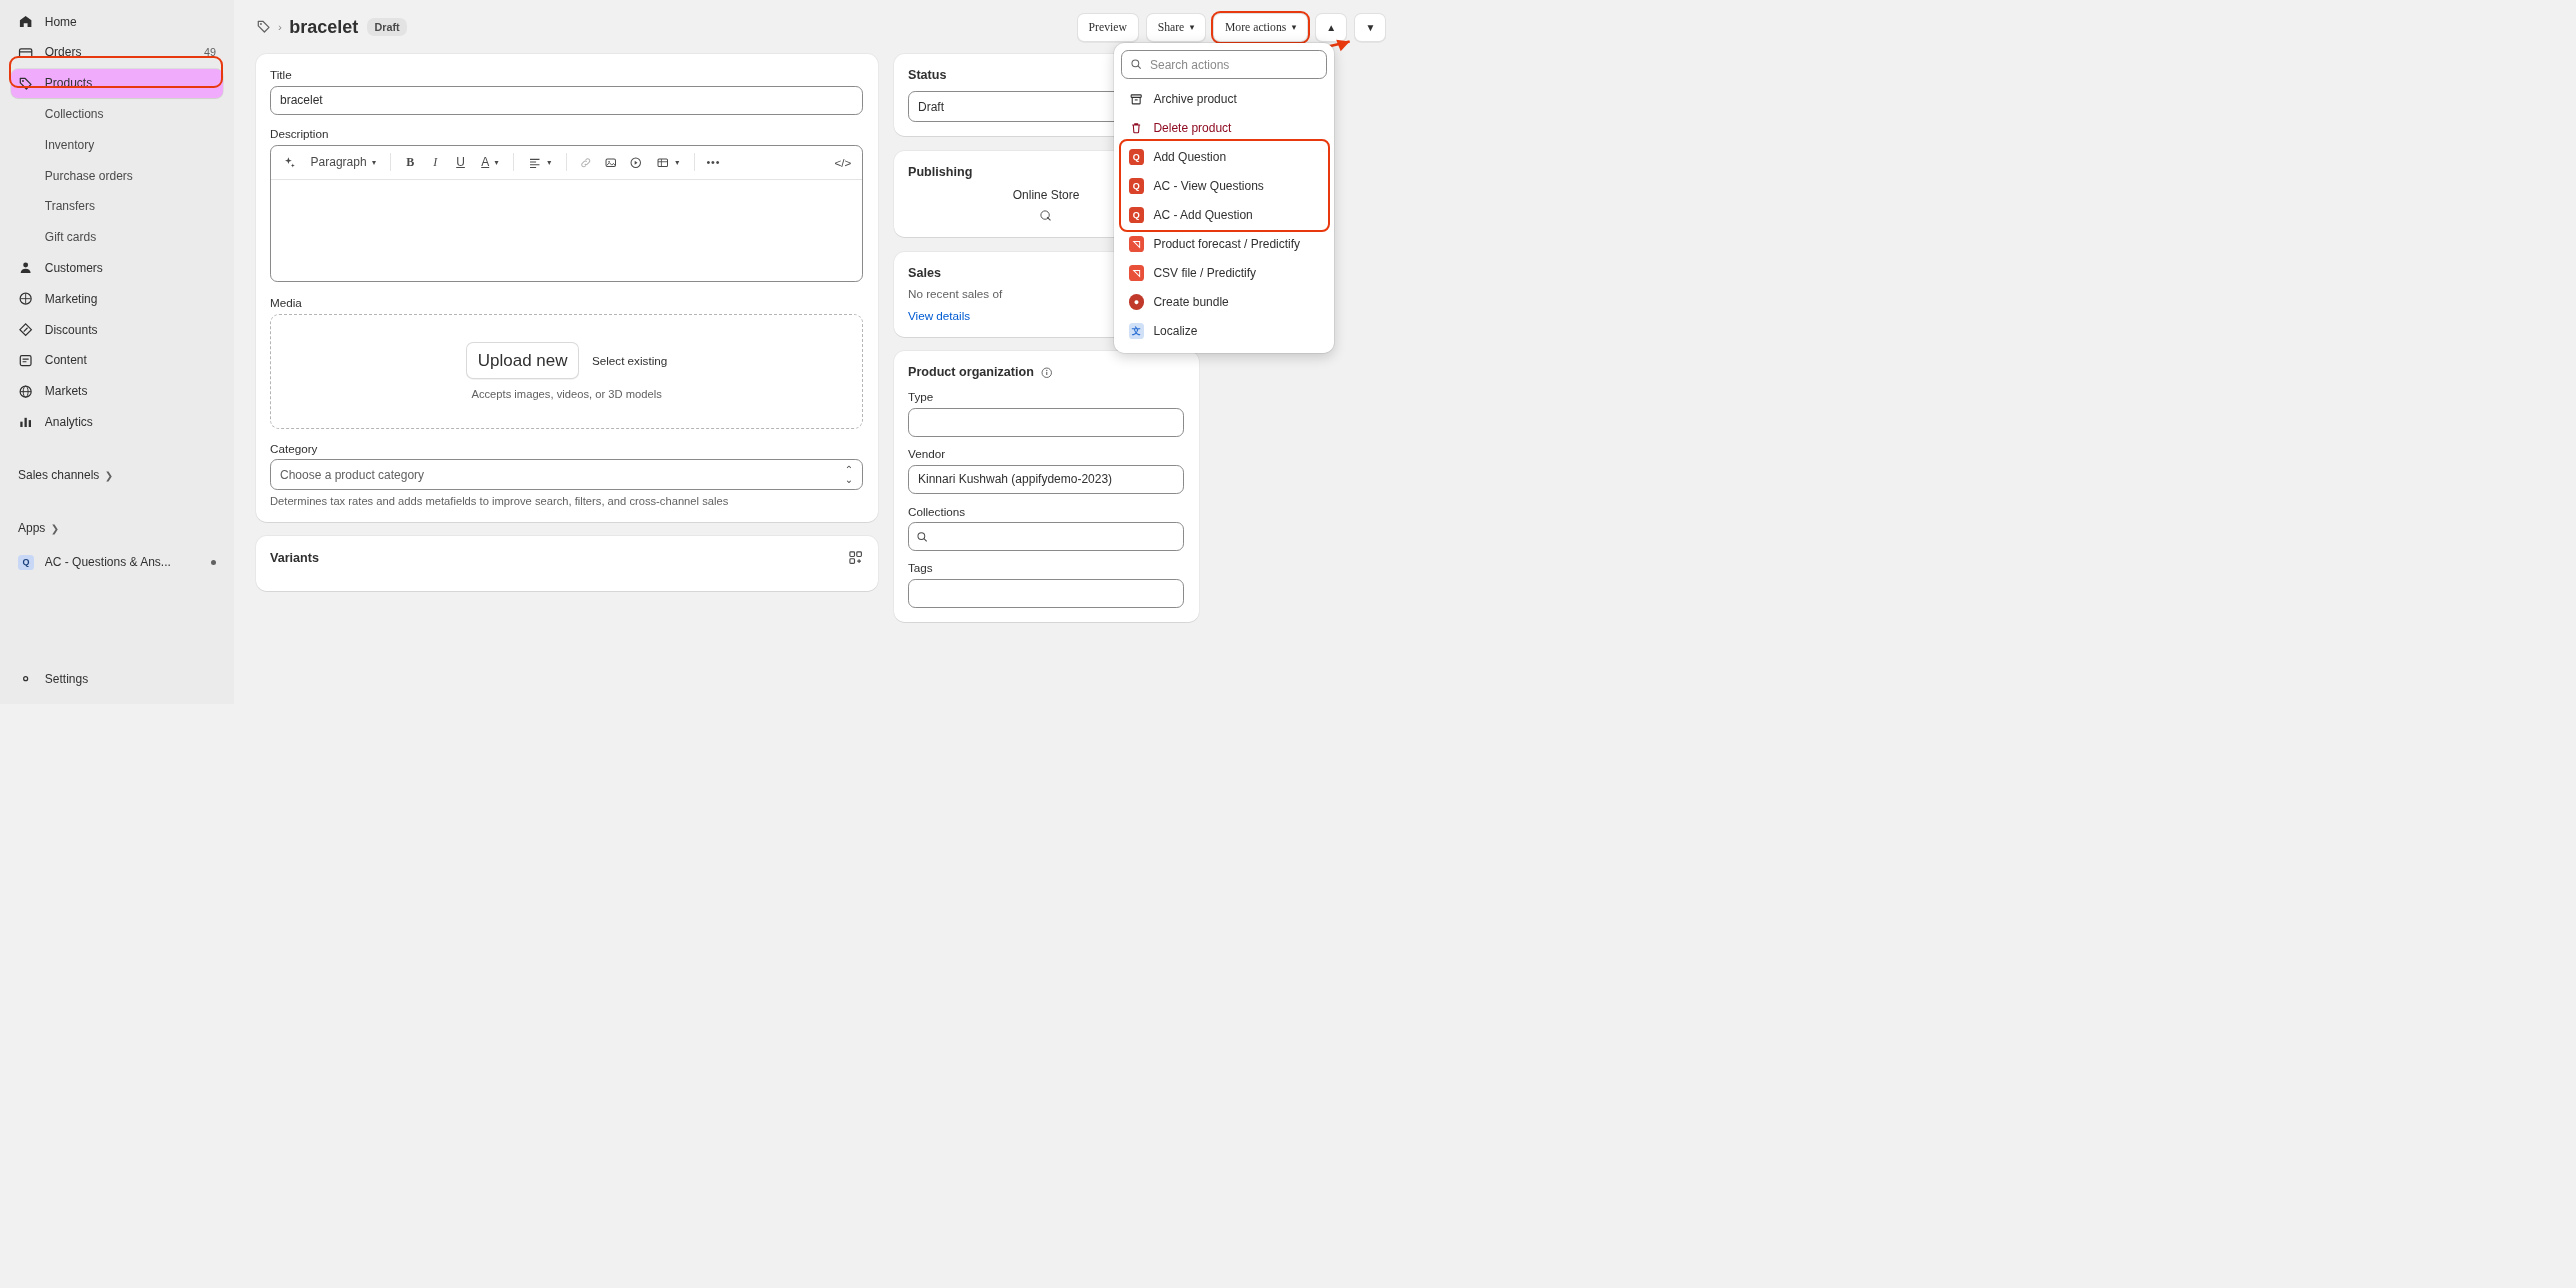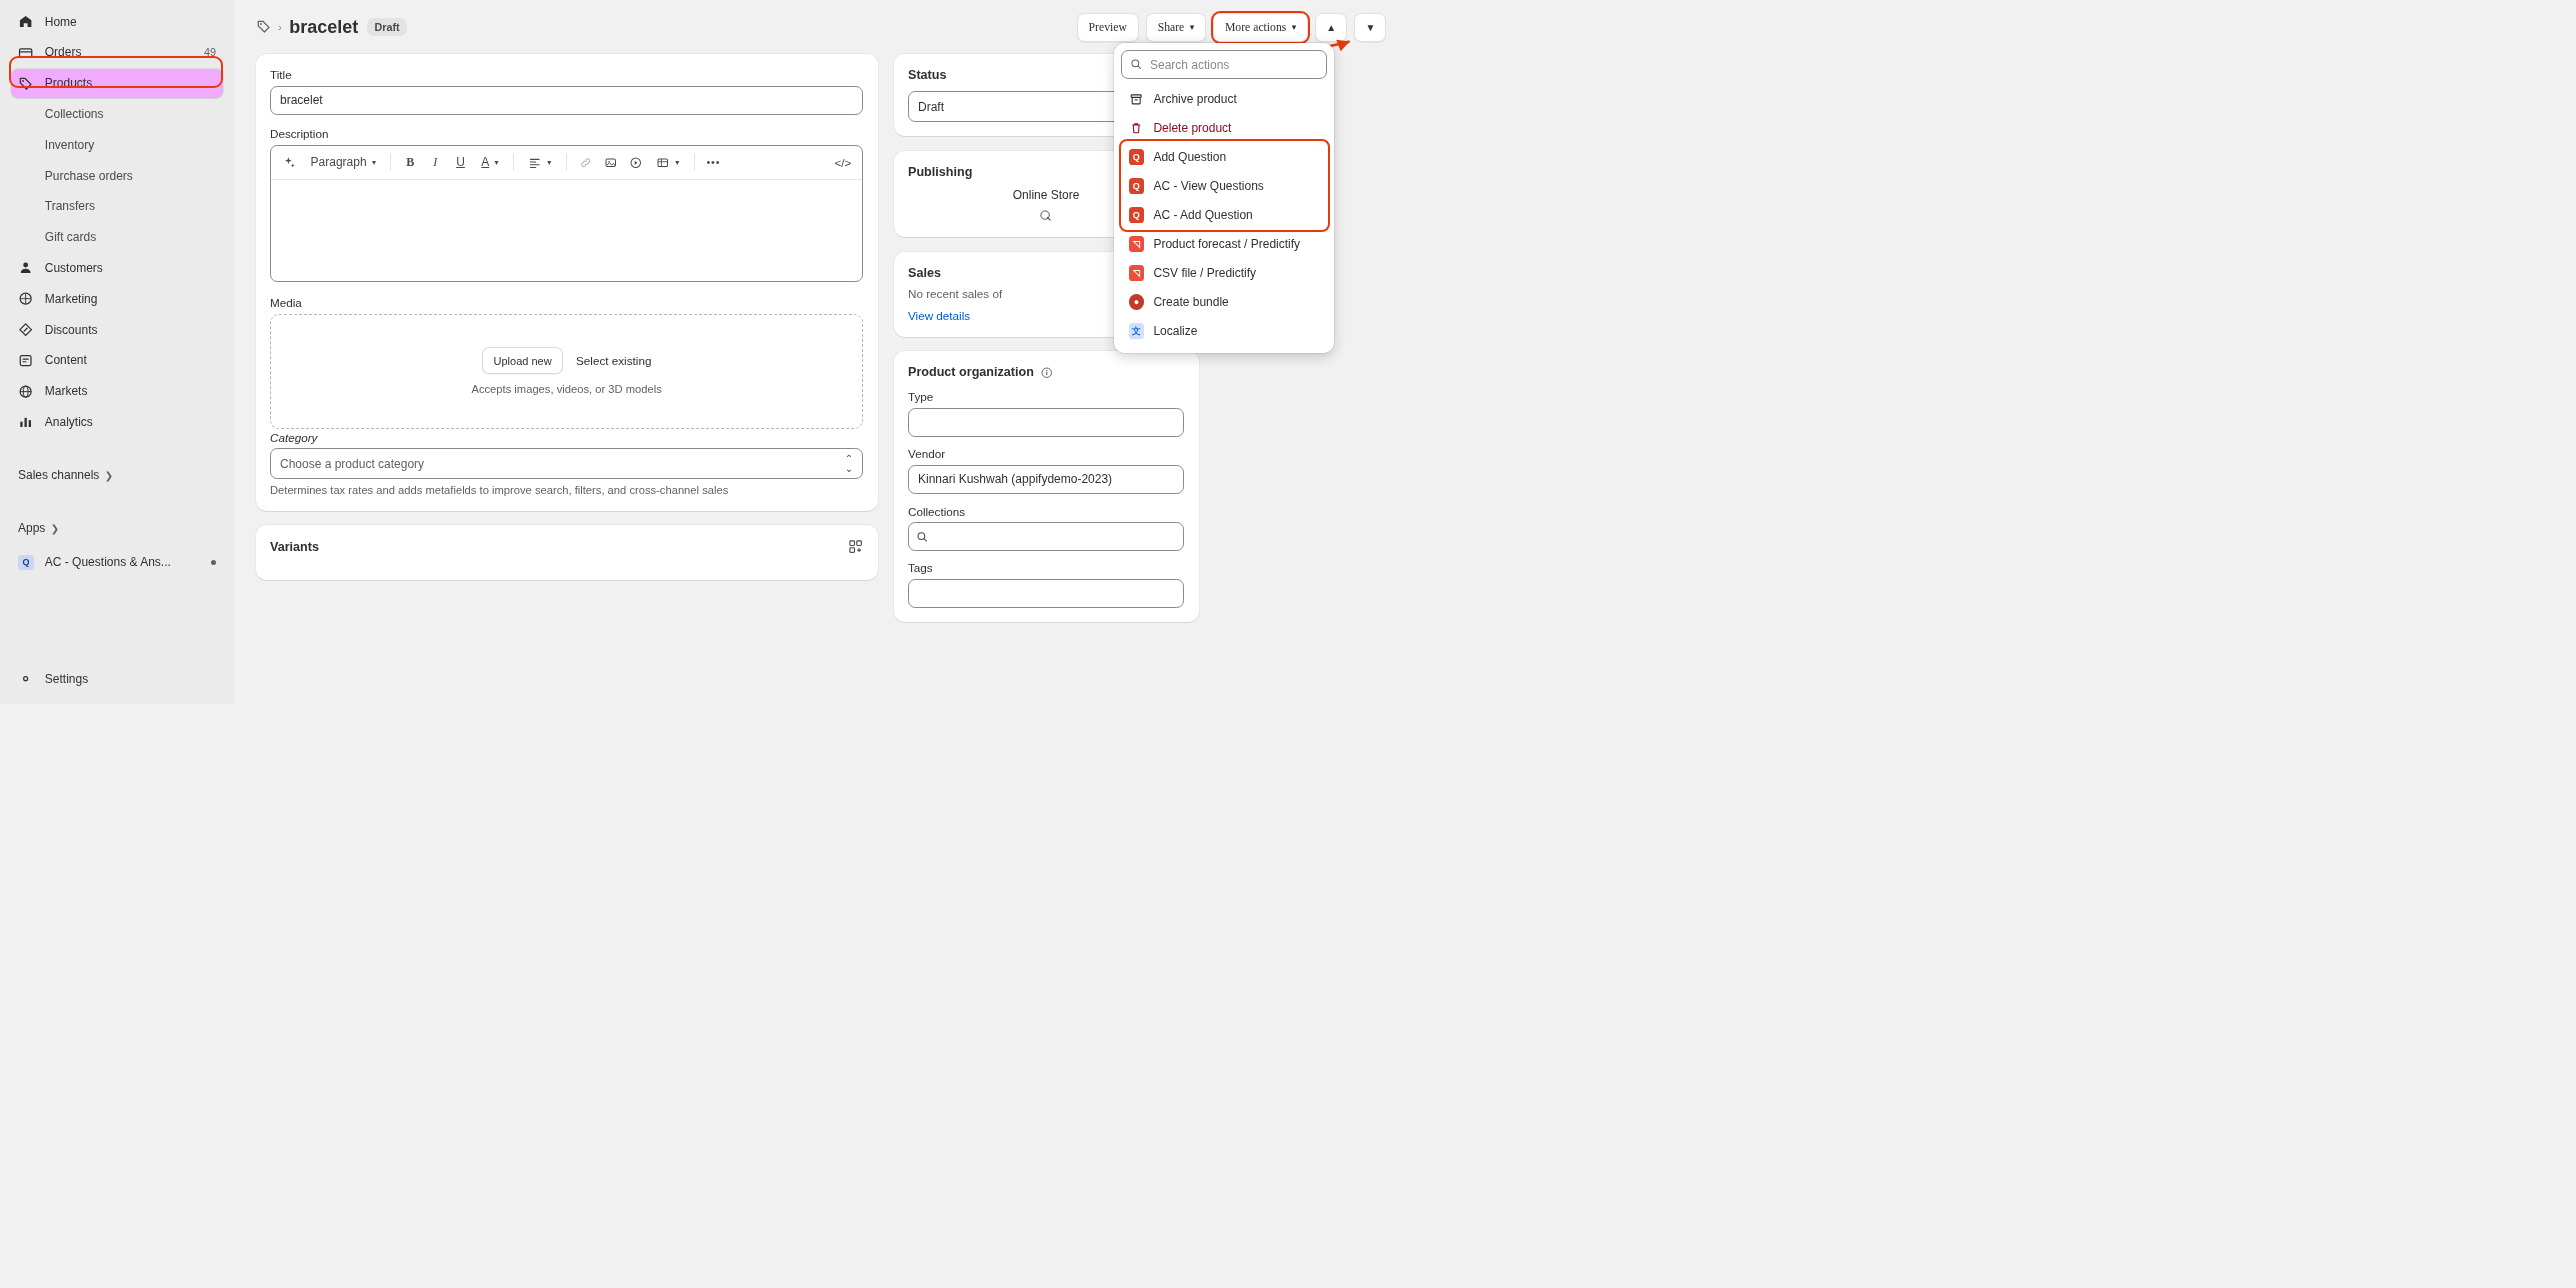--- a/index.html
+++ b/index.html
@@ -108,21 +108,21 @@
   .editor-body { height: 101px; }
 
   .media-box {
     border: 1.3px dashed #b5b5b5; border-radius: 9px; height: 115px;
     display: flex; flex-direction: column; align-items: center; justify-content: center; gap: 9px;
   }
   .media-actions { display: flex; align-items: center; gap: 12.6px; }
   .link-btn { font-size: 11.7px; color: #303030; cursor: pointer; }
   .small-btn {
     background: #fff; border: 0.9px solid rgba(0,0,0,.15); box-shadow: 0 0.9px 0 rgba(0,0,0,.05);
-    border-radius: 7.2px; height: 27px; padding: 0 10.8px; font-size: 11px; cursor: pointer;
+    border-radius: 7.2px; height: 37px; padding: 0 10.8px; font-size: 17px; cursor: pointer;
     font-family: inherit; color:#303030;
   }
 
   .select {
     width: 100%; height: 30.5px; border: 0.9px solid #8a8a8a; border-radius: 7.2px;
     display: flex; align-items: center; padding: 0 9px; font-size: 12px; color: #616161;
     cursor: pointer; background: #fff;
   }
   .select .chev { margin-left: auto; color: #4a4a4a; font-size: 10px; line-height: 1; }
 
@@ -438,21 +438,21 @@
 
         <div class="field-label" style="margin-top:14.4px;">Media</div>
         <div class="media-box">
           <div class="media-actions">
             <button class="small-btn">Upload new</button>
             <span class="link-btn">Select existing</span>
           </div>
           <div class="help-text" style="margin:0;">Accepts images, videos, or 3D models</div>
         </div>
 
-        <div class="field-label" style="margin-top:2px;font-style:italic;">Category</div>
+        <div class="field-label" style="margin-top:13px;">Category</div>
         <div class="select">
           <span>Choose a product category</span>
           <span class="chev">⌃<br>⌄</span>
         </div>
         <div class="help-text">Determines tax rates and adds metafields to improve search, filters, and cross-channel sales</div>
       </div>
 
       <div class="card" style="padding-bottom:25px;">
         <div class="section-head">
           <span class="card-title">Variants</span>

